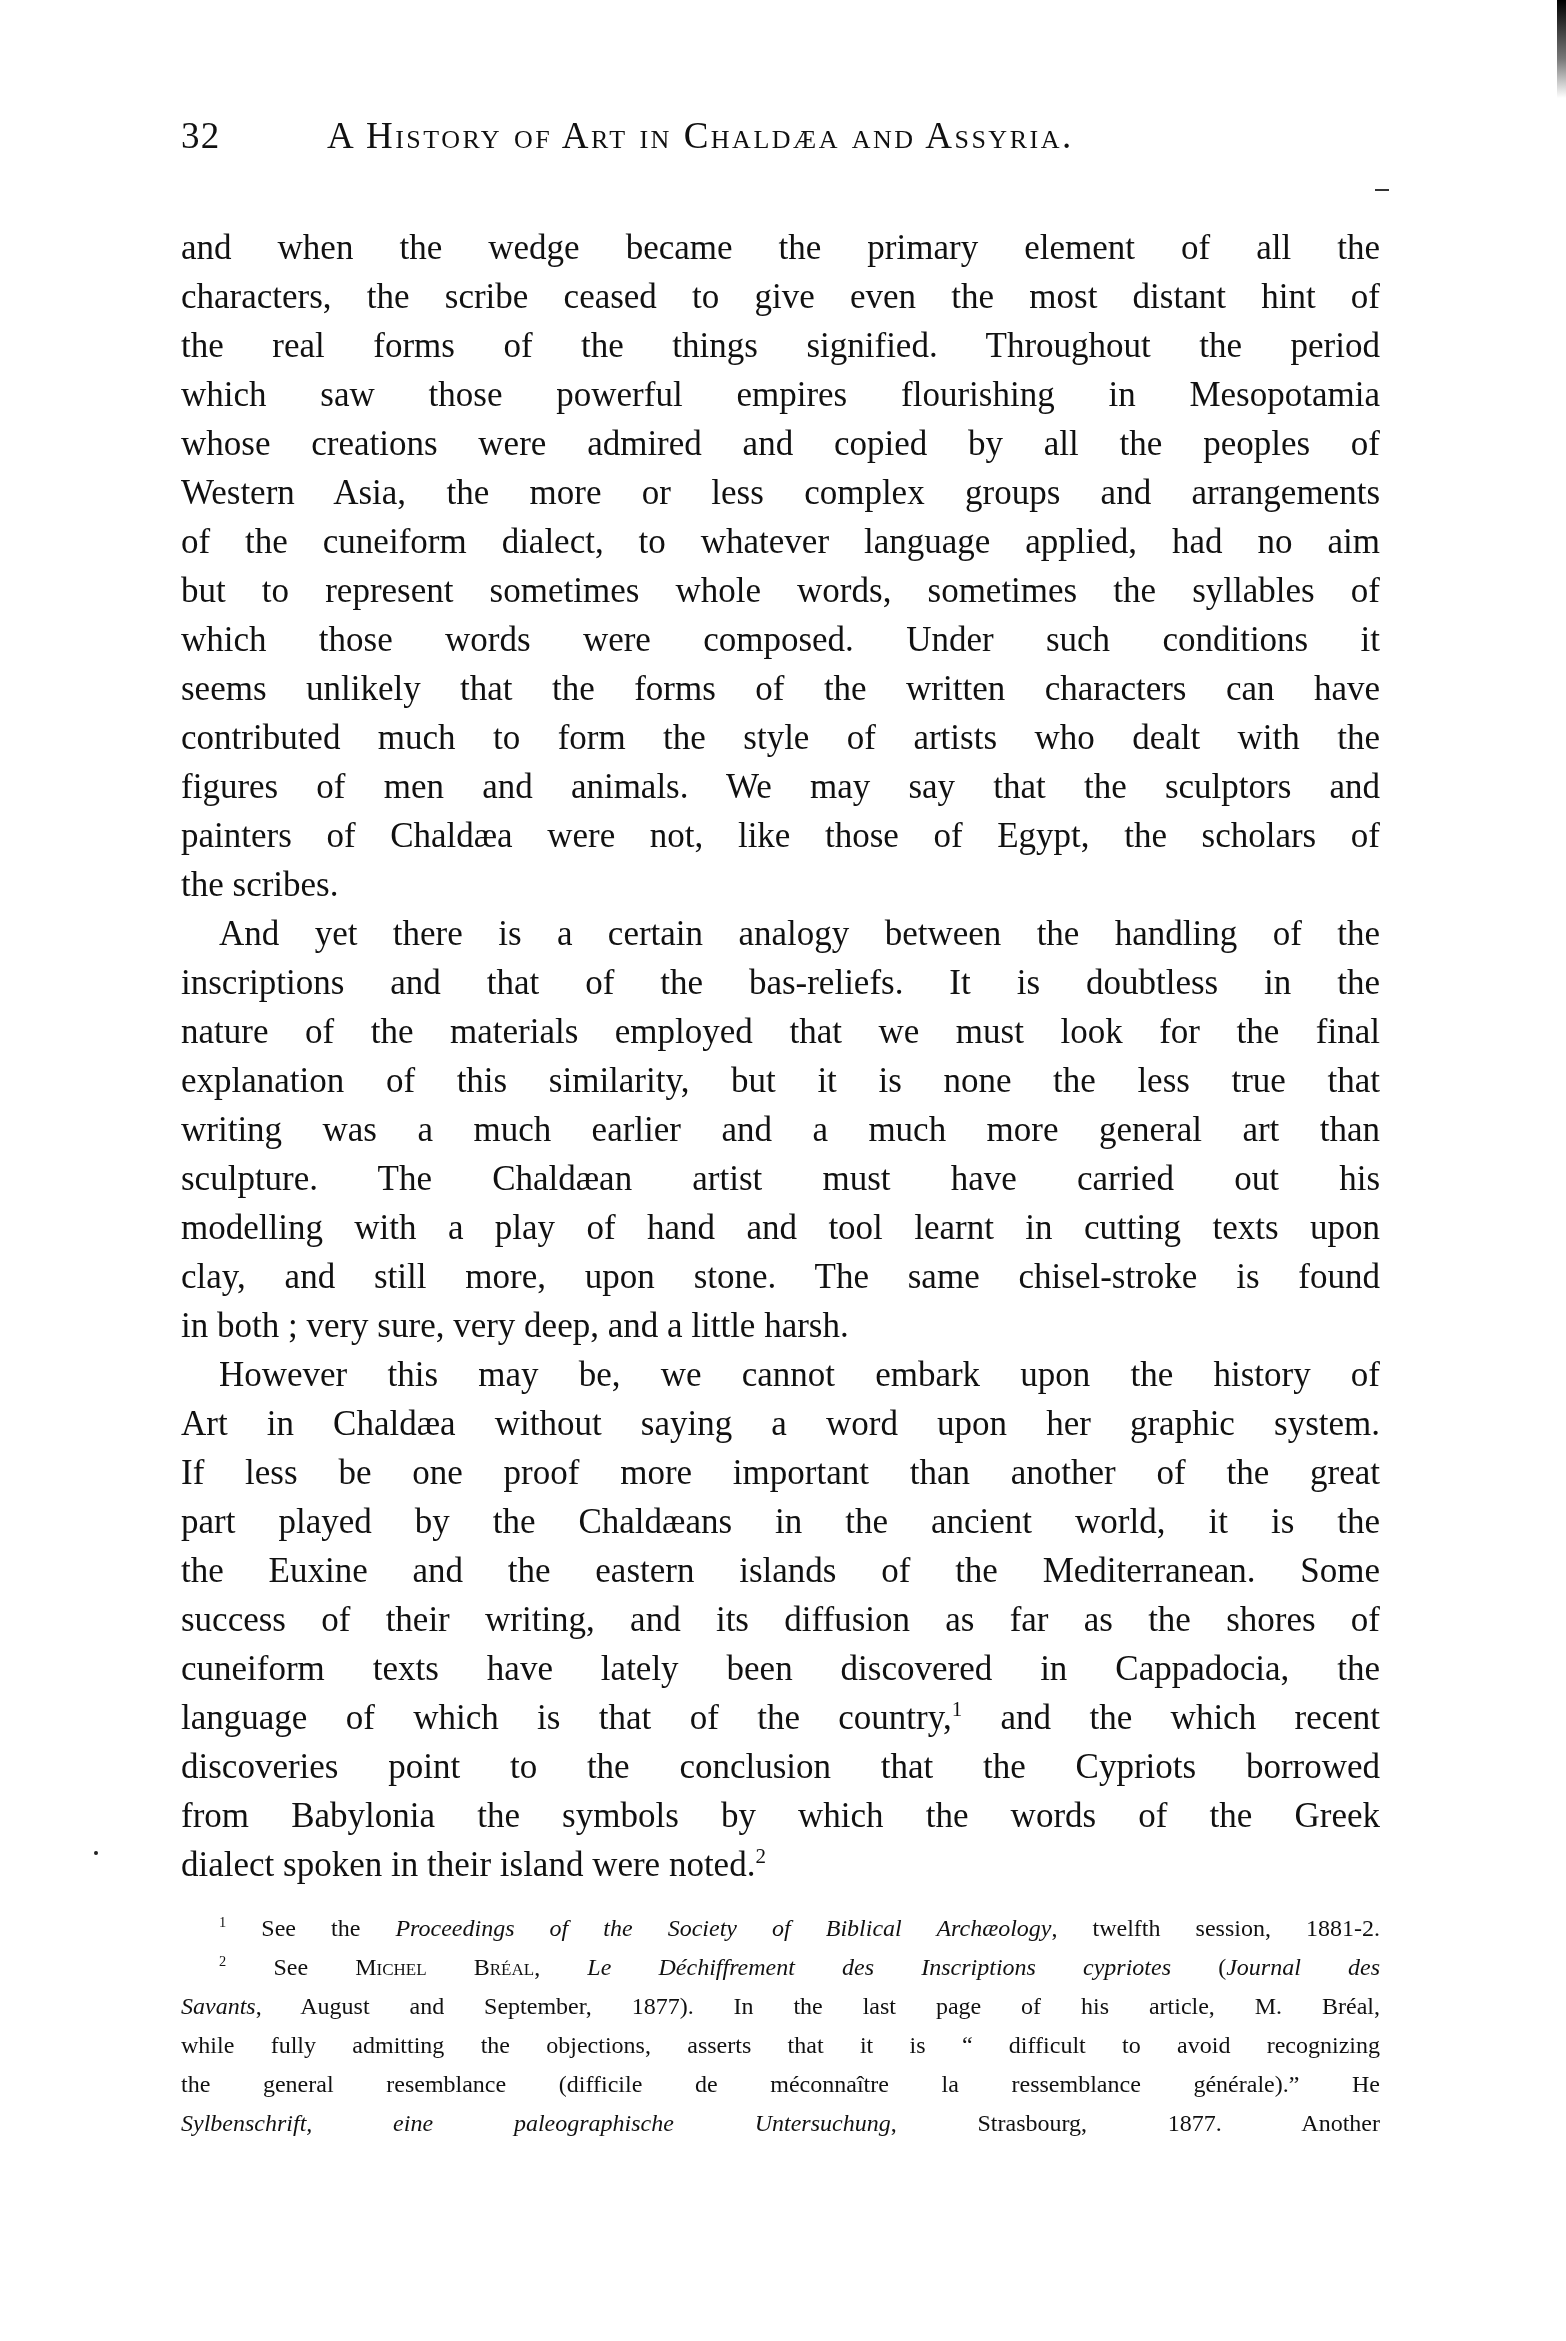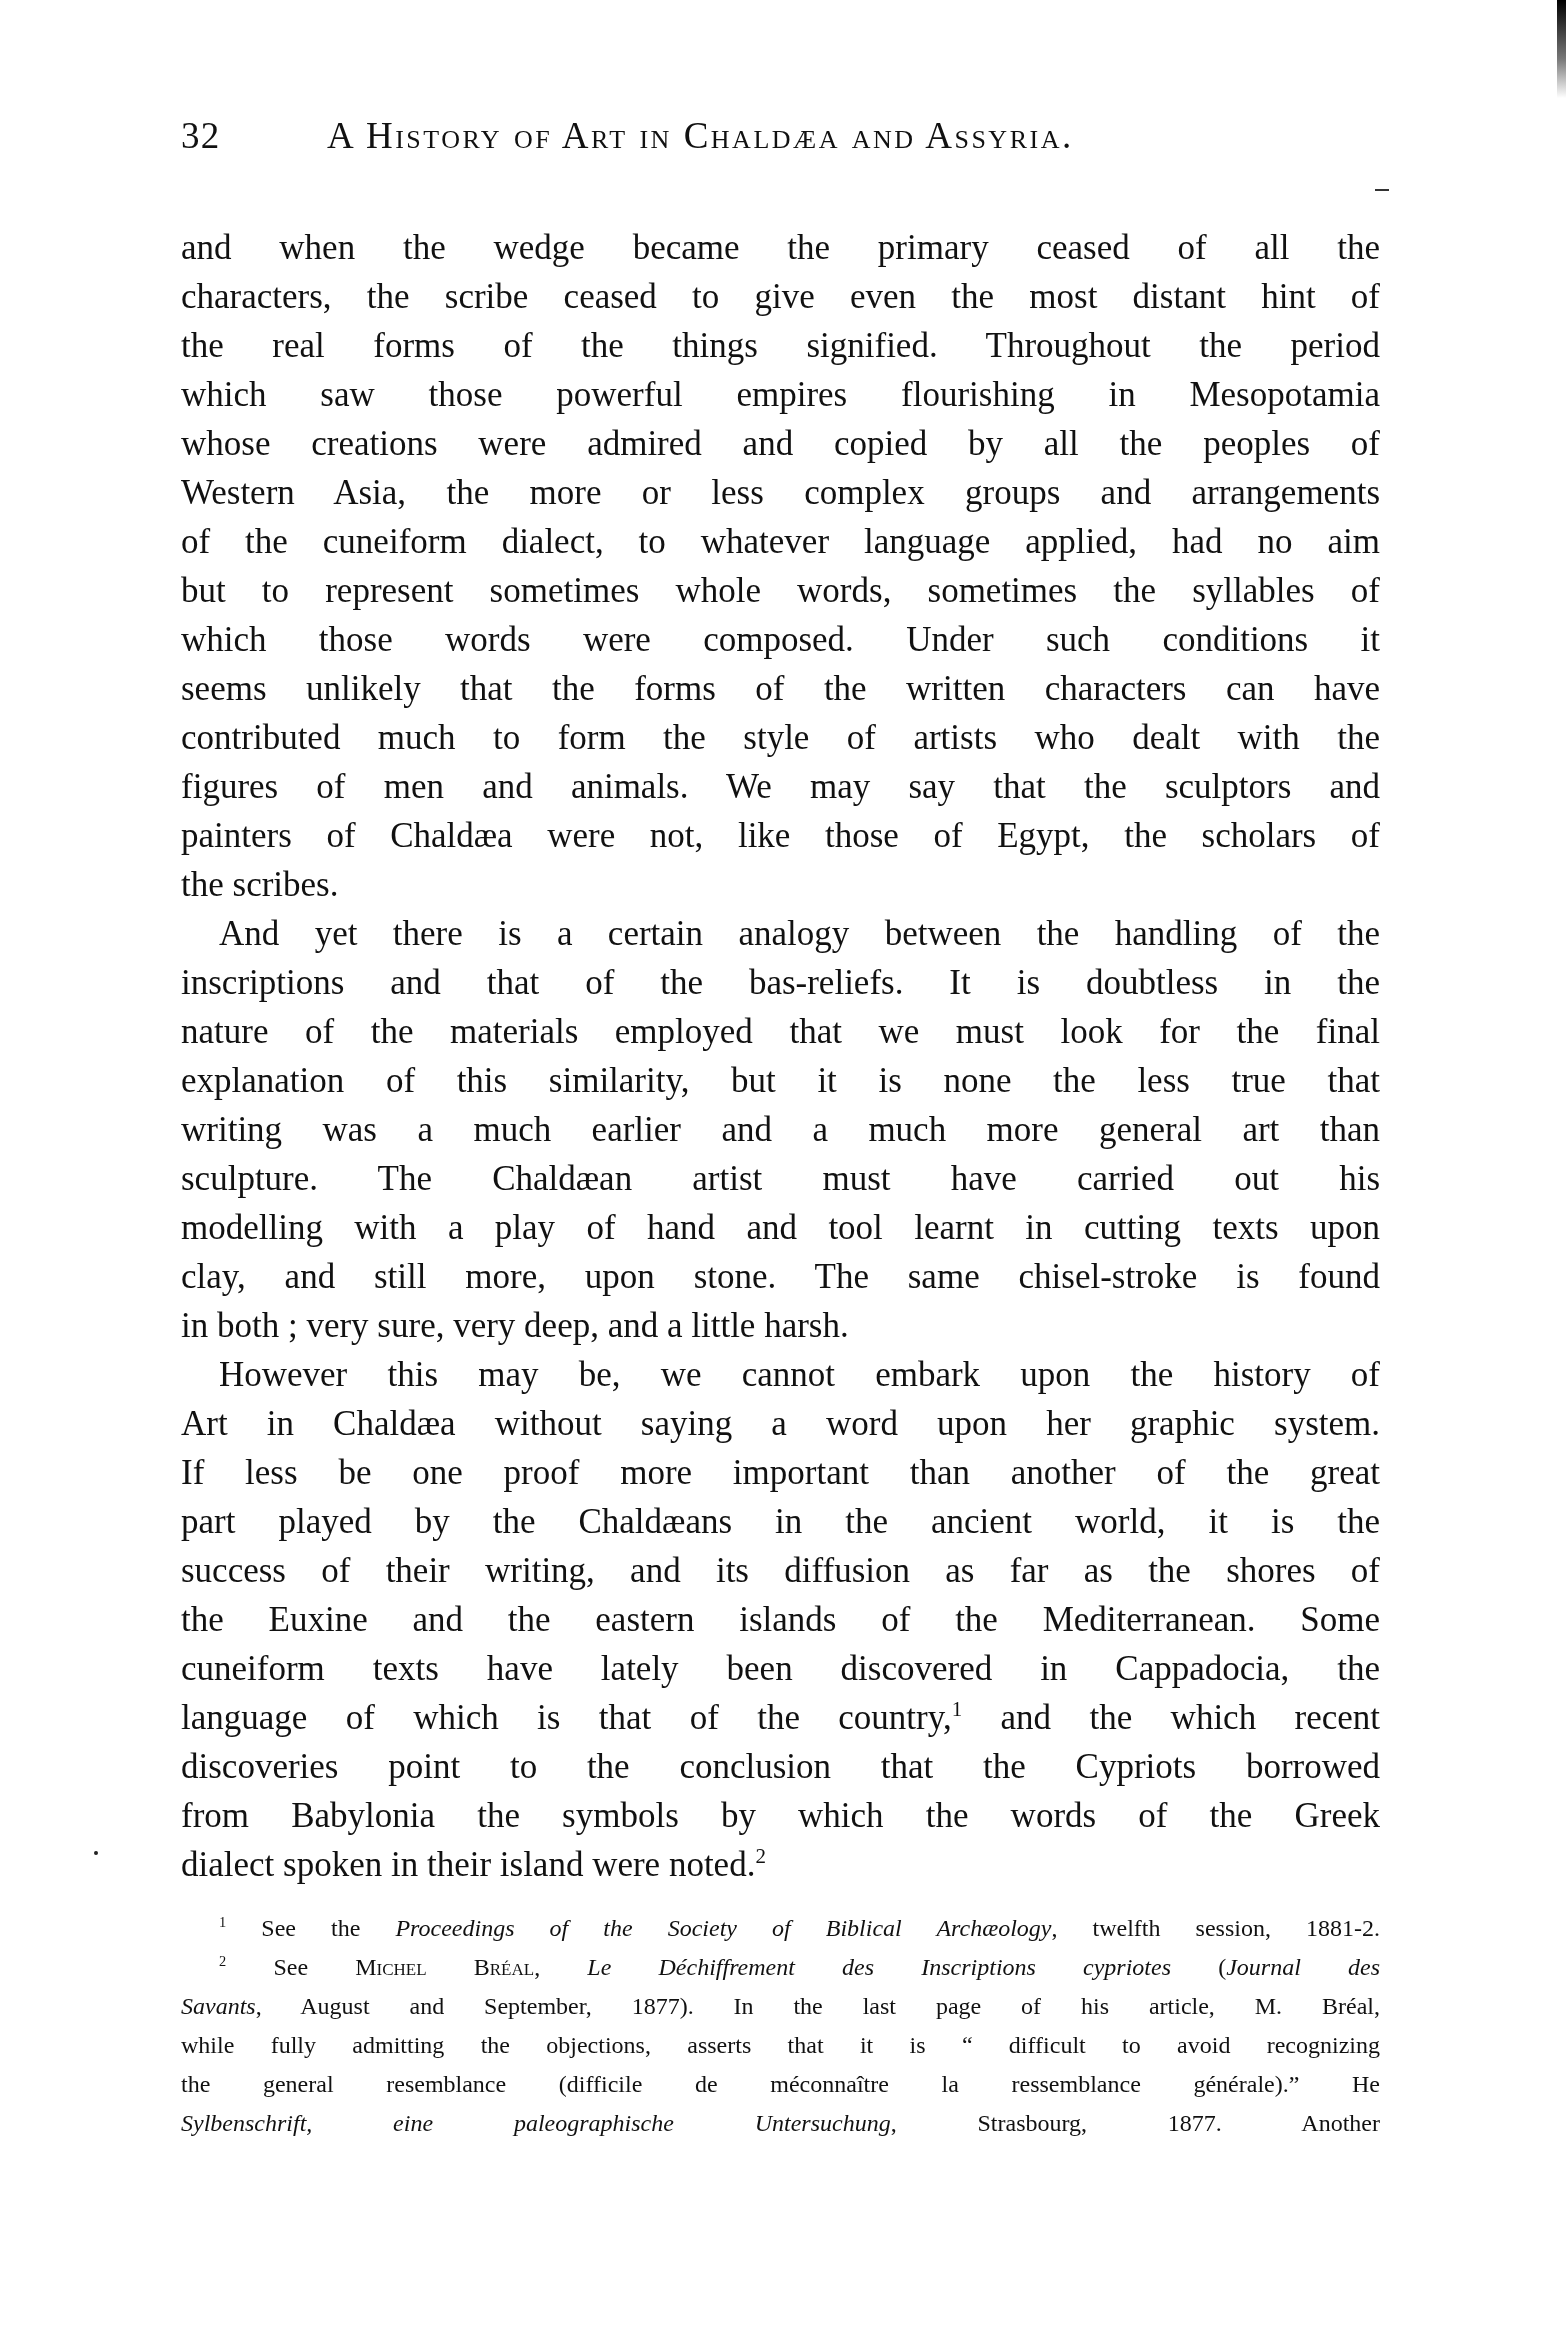--- a/index.html
+++ b/index.html
@@ -30,21 +30,21 @@
   <div class="running-head">
     <span class="folio">32</span>
     <span class="head-title">A History of Art in Chaldæa and Assyria.</span>
   </div>
 
   <div class="dash-mark"></div>
   <div class="edge-mark"></div>
   <div class="stray-dot"></div>
 
   <div class="body-text">
-    <span class="line">and when the wedge became the primary ceased of all the</span>
+    <span class="line">and when the wedge became the primary element of all the</span>
     <span class="line">characters, the scribe ceased to give even the most distant hint of</span>
     <span class="line">the real forms of the things signified. Throughout the period</span>
     <span class="line">which saw those powerful empires flourishing in Mesopotamia</span>
     <span class="line">whose creations were admired and copied by all the peoples of</span>
     <span class="line">Western Asia, the more or less complex groups and arrangements</span>
     <span class="line">of the cuneiform dialect, to whatever language applied, had no aim</span>
     <span class="line">but to represent sometimes whole words, sometimes the syllables of</span>
     <span class="line">which those words were composed. Under such conditions it</span>
     <span class="line">seems unlikely that the forms of the written characters can have</span>
     <span class="line">contributed much to form the style of artists who dealt with the</span>
@@ -59,22 +59,22 @@
     <span class="line">writing was a much earlier and a much more general art than</span>
     <span class="line">sculpture. The Chaldæan artist must have carried out his</span>
     <span class="line">modelling with a play of hand and tool learnt in cutting texts upon</span>
     <span class="line">clay, and still more, upon stone. The same chisel-stroke is found</span>
     <span class="line last">in both ; very sure, very deep, and a little harsh.</span>
 
     <span class="line indent">However this may be, we cannot embark upon the history of</span>
     <span class="line">Art in Chaldæa without saying a word upon her graphic system.</span>
     <span class="line">If less be one proof more important than another of the great</span>
     <span class="line">part played by the Chaldæans in the ancient world, it is the</span>
+    <span class="line">the Euxine and the eastern islands of the Mediterranean. Some</span>
     <span class="line">success of their writing, and its diffusion as far as the shores of</span>
-    <span class="line">the Euxine and the eastern islands of the Mediterranean. Some</span>
     <span class="line">cuneiform texts have lately been discovered in Cappadocia, the</span>
     <span class="line"><span>language of which is that of the country,</span><sup>1</sup><span> and the which recent</span></span>
     <span class="line">discoveries point to the conclusion that the Cypriots borrowed</span>
     <span class="line">from Babylonia the symbols by which the words of the Greek</span>
     <span class="line last"><span>dialect spoken in their island were noted.</span><sup>2</sup></span>
   </div>
 
   <div class="footnotes">
     <span class="fn-line indent"><sup>1</sup> <span>See the </span><span class="it">Proceedings of the Society of Biblical Archæology</span><span>, twelfth session, 1881-2.</span></span>
 

